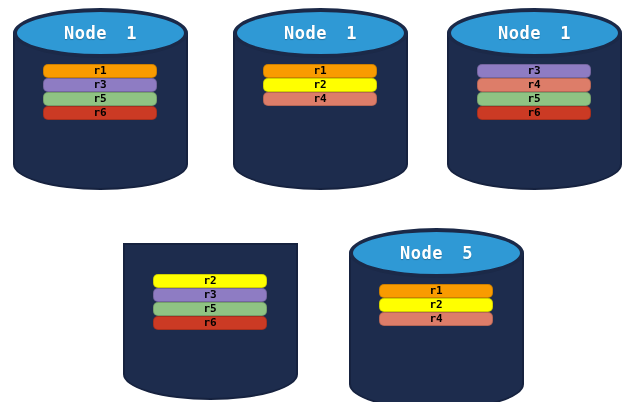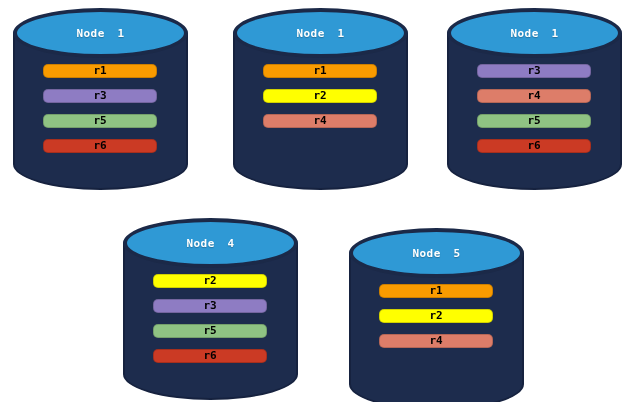--- a/index.html
+++ b/index.html
@@ -40,37 +40,36 @@
     box-sizing: border-box;
     background: #2f99d5;
     border: 4px solid #1b2948;
     border-radius: 50%;
     display: flex;
     align-items: center;
     justify-content: center;
   }
   .cyl-title {
     color: #ffffff;
-    font-size: 11px;
+    font-size: 17px;
     font-weight: bold;
     letter-spacing: 0.5px;
     word-spacing: 0.5em;
     text-shadow: 0 1px 1px rgba(0,0,0,0.25);
     white-space: nowrap;
   }
   .bars {
     position: absolute;
     left: 30px;
     right: 31px;
     top: 56px;
   }
   .bar {
     height: 12px;
     line-height: 12px;
-    margin-bottom: 11px;
     border-radius: 5px;
     border: 1px solid rgba(0,0,0,0.18);
     box-sizing: content-box;
     text-align: center;
     font-size: 11px;
     font-weight: bold;
     color: #000000;
   }
   
   .n1 { left: 13px;  top: 8px; }
@@ -117,23 +116,20 @@
     <div class="bars">
       <div class="bar" style="background-color: rgb(142, 124, 195);">r3</div>
       <div class="bar" style="background-color: rgb(221, 125, 105);">r4</div>
       <div class="bar" style="background-color: rgb(143, 195, 131);">r5</div>
       <div class="bar" style="background-color: rgb(203, 58, 36);">r6</div>
     </div>
   </div>
 
   <div class="cylinder n4">
     <div class="cyl-body"></div>
-    <div class="cyl-top">
-      <span class="cyl-title">Node 4</span>
-    </div>
     <div class="bars">
       <div class="bar" style="background-color: rgb(255, 255, 0);">r2</div>
       <div class="bar" style="background-color: rgb(142, 124, 195);">r3</div>
       <div class="bar" style="background-color: rgb(143, 195, 131);">r5</div>
       <div class="bar" style="background-color: rgb(203, 58, 36);">r6</div>
     </div>
   </div>
 
   <div class="cylinder n5">
     <div class="cyl-body"></div>

